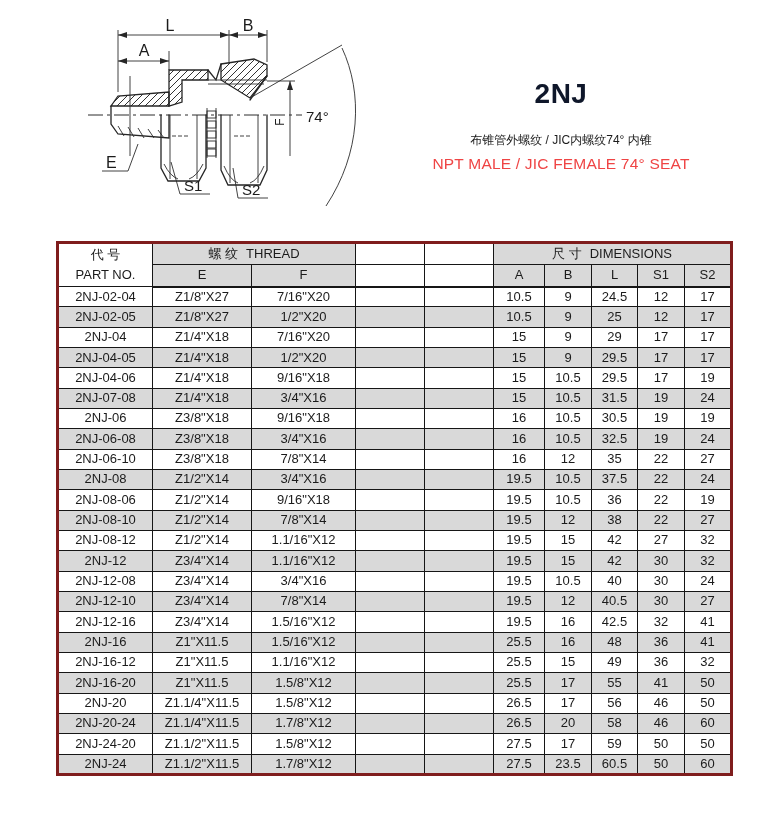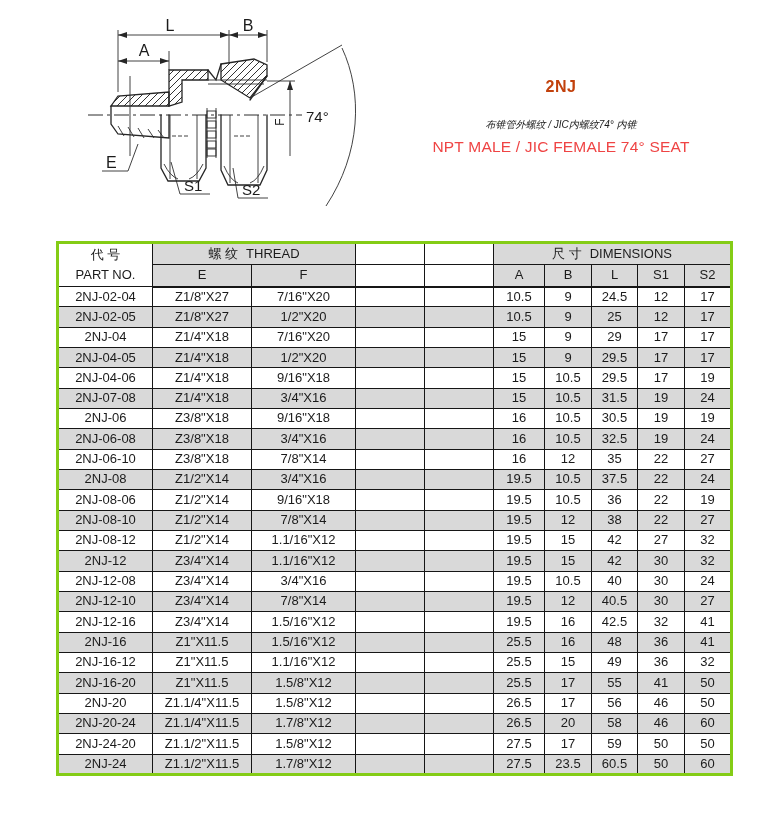--- a/index.html
+++ b/index.html
@@ -16,27 +16,27 @@
   .dline{stroke:#262626;stroke-width:1.3;fill:none;stroke-linecap:round;}
   .thin{stroke:#2c2c2c;stroke-width:0.9;fill:none;}
   .dimtext{font-family:"Liberation Sans",sans-serif;font-size:16px;fill:#1b1b1b;}
   .smalltext{font-family:"Liberation Sans",sans-serif;font-size:15px;fill:#1b1b1b;}
   .ftext{font-family:"Liberation Sans",sans-serif;font-size:12px;fill:#1b1b1b;}
   .arrow{fill:#262626;stroke:none;}
   .hatched{fill:url(#hatch);stroke:#262626;stroke-width:1.3;}
 
   
   .title-block{position:absolute;left:405px;top:78px;width:312px;text-align:center;}
-  .model{font-size:16px;font-weight:bold;letter-spacing:0.5px;margin:0 0 22px 0;color:#c2410c;}
-  .sub-cn{font-size:10px;margin:0 0 6px 0;color:#1b1b1b;font-style:italic;}
+  .model{font-size:28px;font-weight:bold;letter-spacing:0.5px;margin:0 0 22px 0;color:#0f172a;}
+  .sub-cn{font-size:12px;margin:0 0 6px 0;color:#1b1b1b;}
   .sub-en{font-size:15.5px;margin:0;color:#ef4444;letter-spacing:0.2px;}
 
   
   .tbl-wrap{position:absolute;left:56px;top:241px;}
-  table{border-collapse:collapse;table-layout:fixed;border:3px solid #84cc16;}
+  table{border-collapse:collapse;table-layout:fixed;border:3px solid #7f1d1d;}
   th,td{
     border:1px solid #161616;padding:0;margin:0;text-align:center;vertical-align:middle;
     font-size:13px;font-weight:normal;line-height:1.1;box-sizing:border-box;
     overflow:hidden;white-space:nowrap;
   }
   thead th{height:22px;}
   thead tr:last-child th{border-bottom:2px solid #161616;}
   tbody td{height:20.33px;}
   .g{background:#d9d9d9;}
   tbody tr:nth-child(even) td{background:#d9d9d9;}

